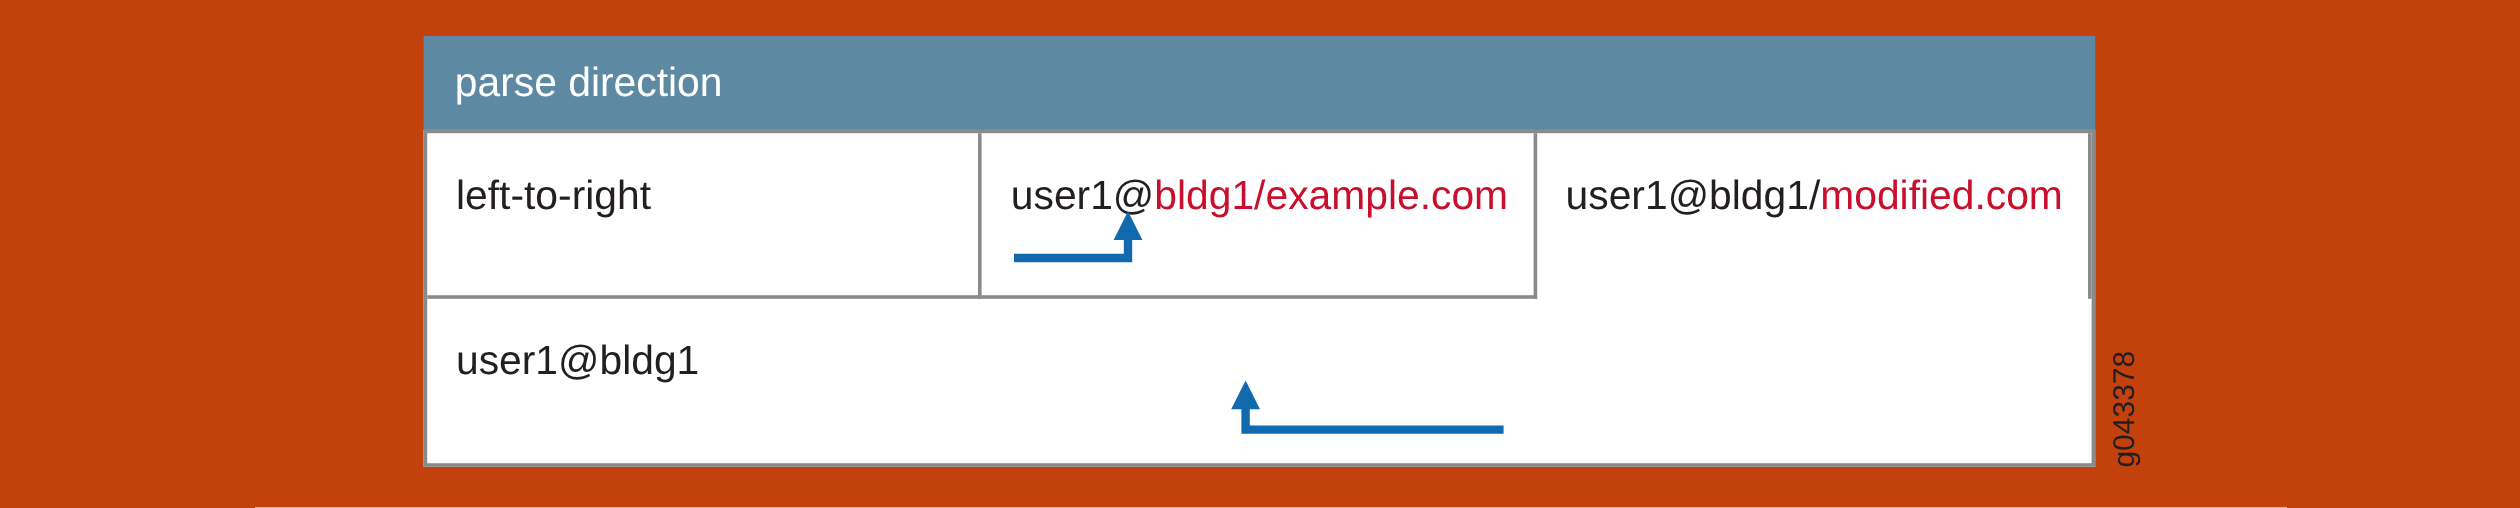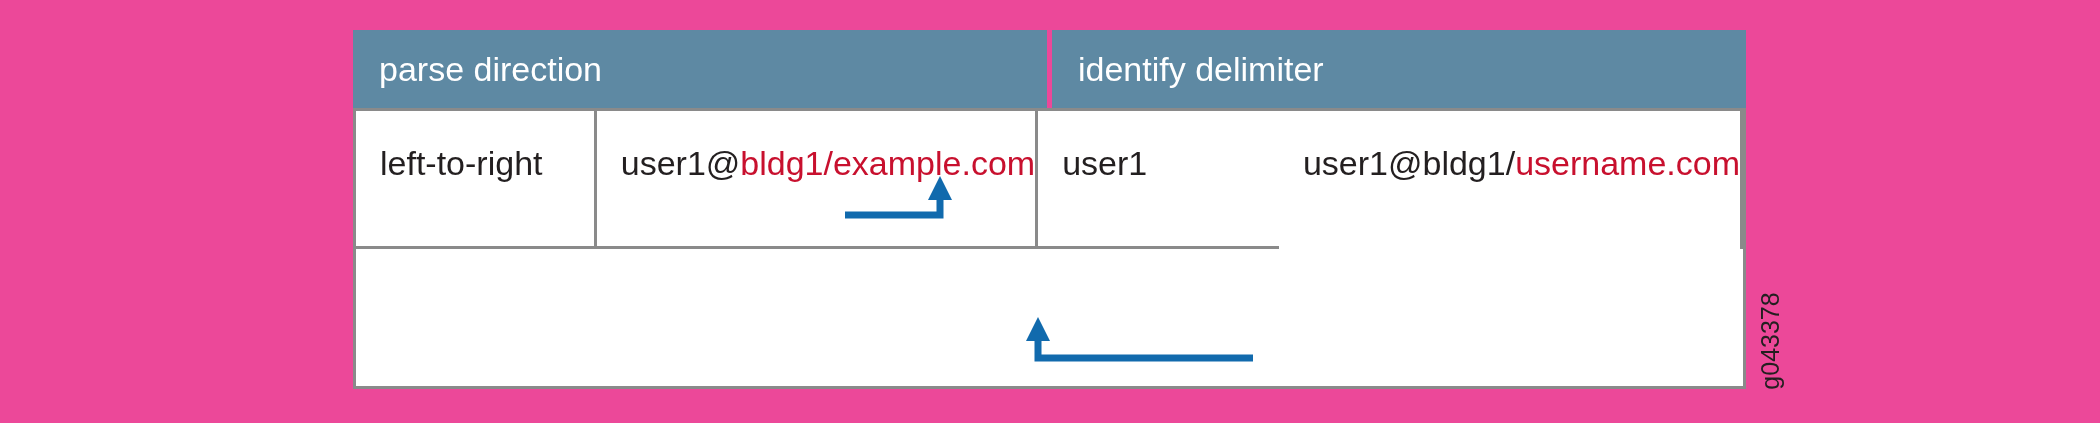--- a/index.html
+++ b/index.html
@@ -1,41 +1,41 @@
 <!DOCTYPE html>
 <html style="--header-bg: #5E89A3; --header-text: #FFFFFF; --border-gray: #8A8A8A; --text-black: #231F20; --highlight-red: #C8102E; --arrow-blue: #116AAD;"><head>
 <meta charset="utf-8">
 <style>
   html, body { margin: 0; padding: 0; background: #ffffff; }
   .canvas {
     position: relative;
     width: 2100px;
     height: 423px;
-    background: #ec4899;
+    background: #c2410c;
     font-family: "Liberation Sans", sans-serif;
     overflow: hidden;
   }
   .tbl { position: absolute; left: 353px; top: 30px; width: 1393px; }
   .thead { display: flex; gap: 5px; height: 78px; }
   .th {
     flex: 1;
     background: var(--header-bg, #5E89A3);
     color: var(--header-text, #ffffff);
     font-size: 34px;
     display: flex;
     align-items: center;
     padding-left: 26px;
     box-sizing: border-box;
   }
   .tbody {
     height: 281px;
     box-sizing: border-box;
     border: 3px solid var(--border-gray, #8A8A8A);
     display: grid;
-    grid-template-columns: 1fr 1fr 1fr 1fr;
+    grid-template-columns: 1fr 1fr 1fr;
     grid-template-rows: 1fr 1fr;
     background: #ffffff;
   }
   .td {
     box-sizing: border-box;
     padding: 33px 0 0 24px;
     font-size: 34px;
     color: var(--text-black, #231F20);
     white-space: nowrap;
   }
@@ -60,39 +60,36 @@
 <body>
 
 <div class="canvas">
 
   <div class="tbl">
 
     <div class="thead">
       <div class="th">
         <span>parse direction</span>
       </div>
-      <div class="th">
-        <span>identify delimiter</span>
-      </div>
     </div>
 
     <div class="tbody">
 
       <div class="td colA rowTop">
         <span>left-to-right</span>
       </div>
       <div class="td colB rowTop">
         <span>user1@</span><span class="hl">bldg1/example.com</span>
       </div>
-      <div class="td rowTop">
-        <span>user1</span>
-      </div>
 
       <div class="td colB">
-        <span>user1@bldg1/</span><span class="hl">username.com</span>
+        <span>user1@bldg1/</span><span class="hl">modified.com</span>
+      </div>
+      <div class="td">
+        <span>user1@bldg1</span>
       </div>
     </div>
 
   </div>
 
   <svg class="arrow" style="left:842px; top:174px;" width="114" height="50" viewBox="0 0 114 50" aria-hidden="true">
     <path d="M 3 41 H 98 V 24" fill="none" stroke="currentColor" stroke-width="7"></path>
     <polygon points="98,2 86,26 110,26" fill="currentColor"></polygon>
   </svg>
 

